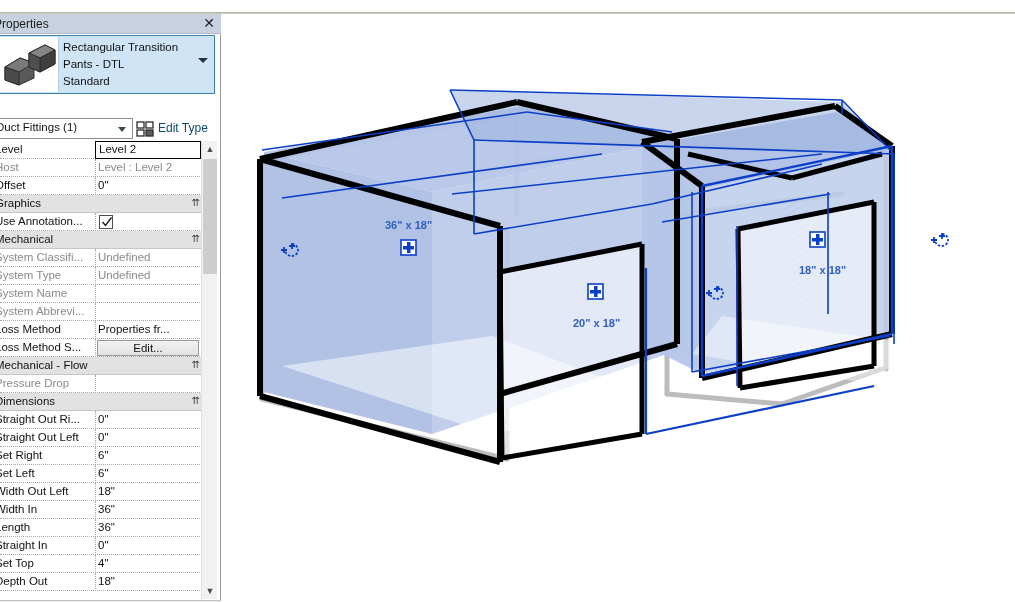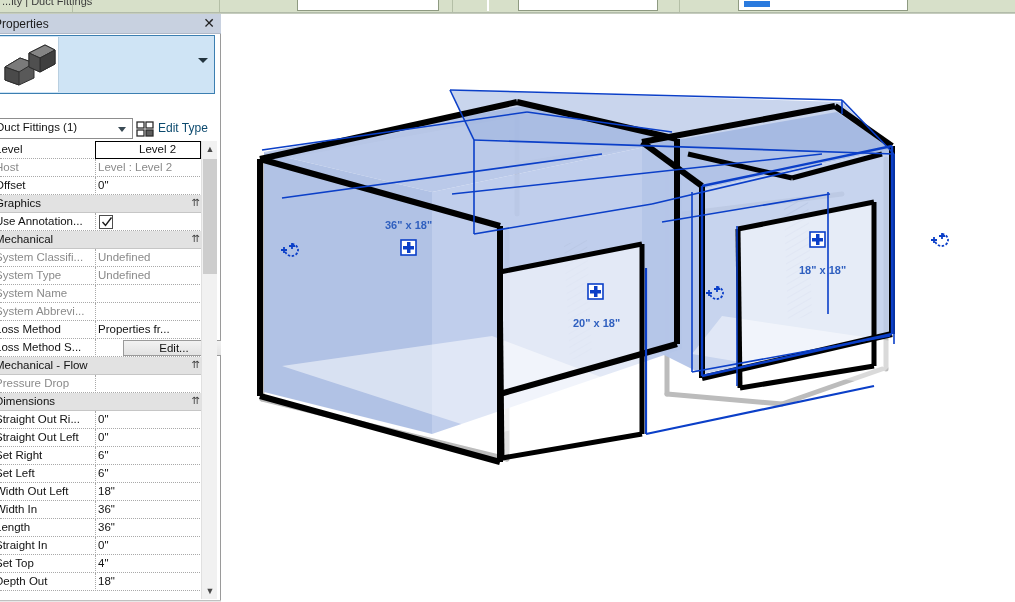--- a/index.html
+++ b/index.html
@@ -174,39 +174,38 @@
     position: absolute; right: 6px; top: 3px;
     font-size: 10px; color: #3c3c3c; line-height: 10px;
     cursor: pointer;
   }
   .prow.selected .editbox {
     position: absolute; left: 95px; top: 0px;
     width: 106px; height: 18px;
     border: 1.5px solid #000000;
     background: #ffffff;
   }
-  .prow.selected .pval { left: 99px; top: 2px; z-index:2;margin-left:40px; }
+  .prow.selected .pval { left: 99px; top: 2px; z-index:2; }
   .cell-check {
     position: absolute; left: 99px; top: 2px;
     width: 14px; height: 14px;
     border: 1px solid #4d4d4d;
     background: #ffffff;
     cursor: pointer;
   }
   .cell-check svg { position:absolute; left:1px; top:0px; }
   .cell-button {
     position: absolute; left: 97px; top: 1px;
     width: 102px; height: 16px;
     background: linear-gradient(#f2f2f2, #e2e2e2);
     border: 1px solid #9a9a9a;
     text-align: center;
     font-size: 11.5px; color: #111;
     line-height: 15px;
     cursor: pointer;
-    margin-left: 26px;
   }
 
   
   .gsb {
     position: absolute; left: 201px; top: 127px;
     width: 16px; height: 458px;
     background: #f1f1f1;
     border-left: 1px solid #e0e0e0;
   }
   .gsb .sb-up, .gsb .sb-down {
@@ -251,52 +250,45 @@
     font-family: "Liberation Sans", sans-serif;
     white-space: nowrap;
     font-weight: bold;
   }
 </style>
 </head>
 <body>
 
 <div id="app">
 
-  <div class="ribbon-strip">
-    <div class="rib-text">...ity | Duct Fittings</div>
-    <div class="rib-sep" style="left:72px;"></div>
-    <div class="rib-sep" style="left:219px;"></div>
-    <div class="rib-field" style="left:297px; width:142px;"></div>
-    <div class="rib-sep" style="left:452px;"></div>
-    <div class="rib-field" style="left:518px; width:140px;"></div>
-    <div class="rib-sep" style="left:679px;"></div>
-    <div class="rib-field" style="left:487px; width:2px; border:none;"></div>
-    <div class="rib-field" style="left:738px; width:170px;"></div>
-    <div class="rib-swatch" style="left:744px; top:1px;"></div>
-  </div>
   <div class="strip-shadow"></div>
 
   <div class="props-panel">
 
     <div class="props-title">
       <div class="t-label">Properties</div>
       <div class="t-close">✕</div>
     </div>
 
     <div class="type-box">
       <div class="type-thumb">
         <svg width="61" height="55" viewBox="0 0 61 55">
           <polygon points="7,30 22,21 36,26 36,41 21,48 7,43" fill="#595959" stroke="#2f2f2f" stroke-width="1"></polygon>
           <polygon points="7,30 22,21 36,26 21,35" fill="#7a7a7a" stroke="#2f2f2f" stroke-width="1"></polygon>
           <polygon points="7,30 21,35 21,48 7,43" fill="#4a4a4a" stroke="#2f2f2f" stroke-width="1"></polygon>
           <polygon points="31,16 47,8 57,13 57,27 42,35 31,30" fill="#606060" stroke="#2f2f2f" stroke-width="1"></polygon>
           <polygon points="31,16 47,8 57,13 42,21" fill="#858585" stroke="#2f2f2f" stroke-width="1"></polygon>
           <polygon points="42,21 57,13 57,27 42,35" fill="#3f3f3f" stroke="#2f2f2f" stroke-width="1"></polygon>
           <polygon points="31,16 42,21 42,35 31,30" fill="#4f4f4f" stroke="#2f2f2f" stroke-width="1"></polygon>
         </svg>
+      </div>
+      <div class="type-text">
+        <div>Rectangular Transition</div>
+        <div>Pants - DTL</div>
+        <div>Standard</div>
       </div>
       <div class="type-arrow"></div>
     </div>
 
     <div class="cat-row">
       <div class="cat-select">
         <div class="cs-label">Duct Fittings (1)</div>
         <div class="cs-arrow"></div>
       </div>
       <div class="edit-type">

